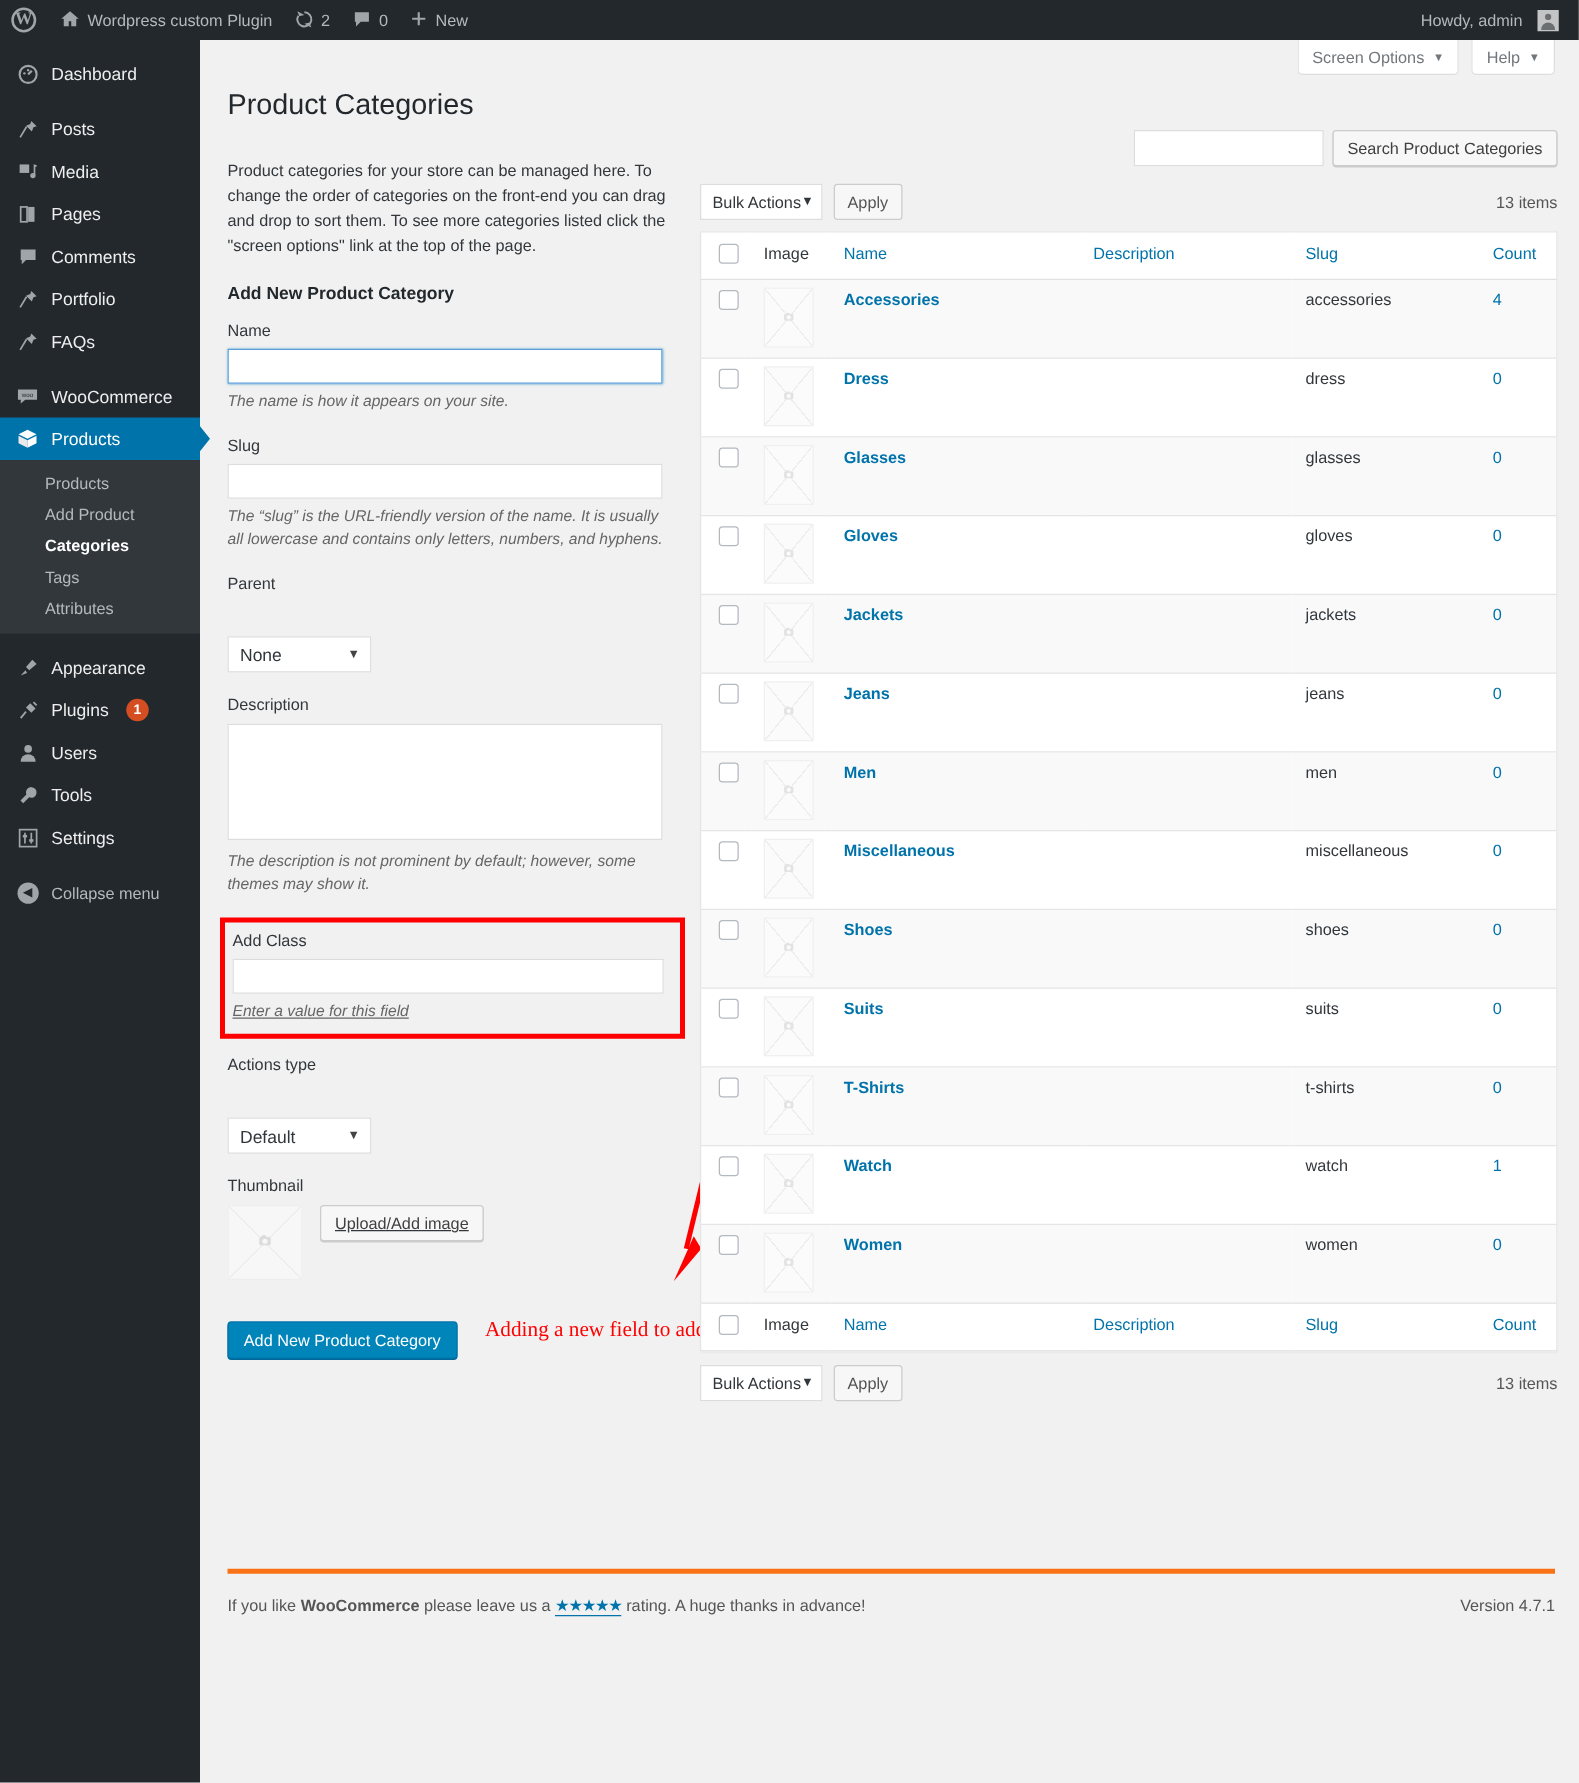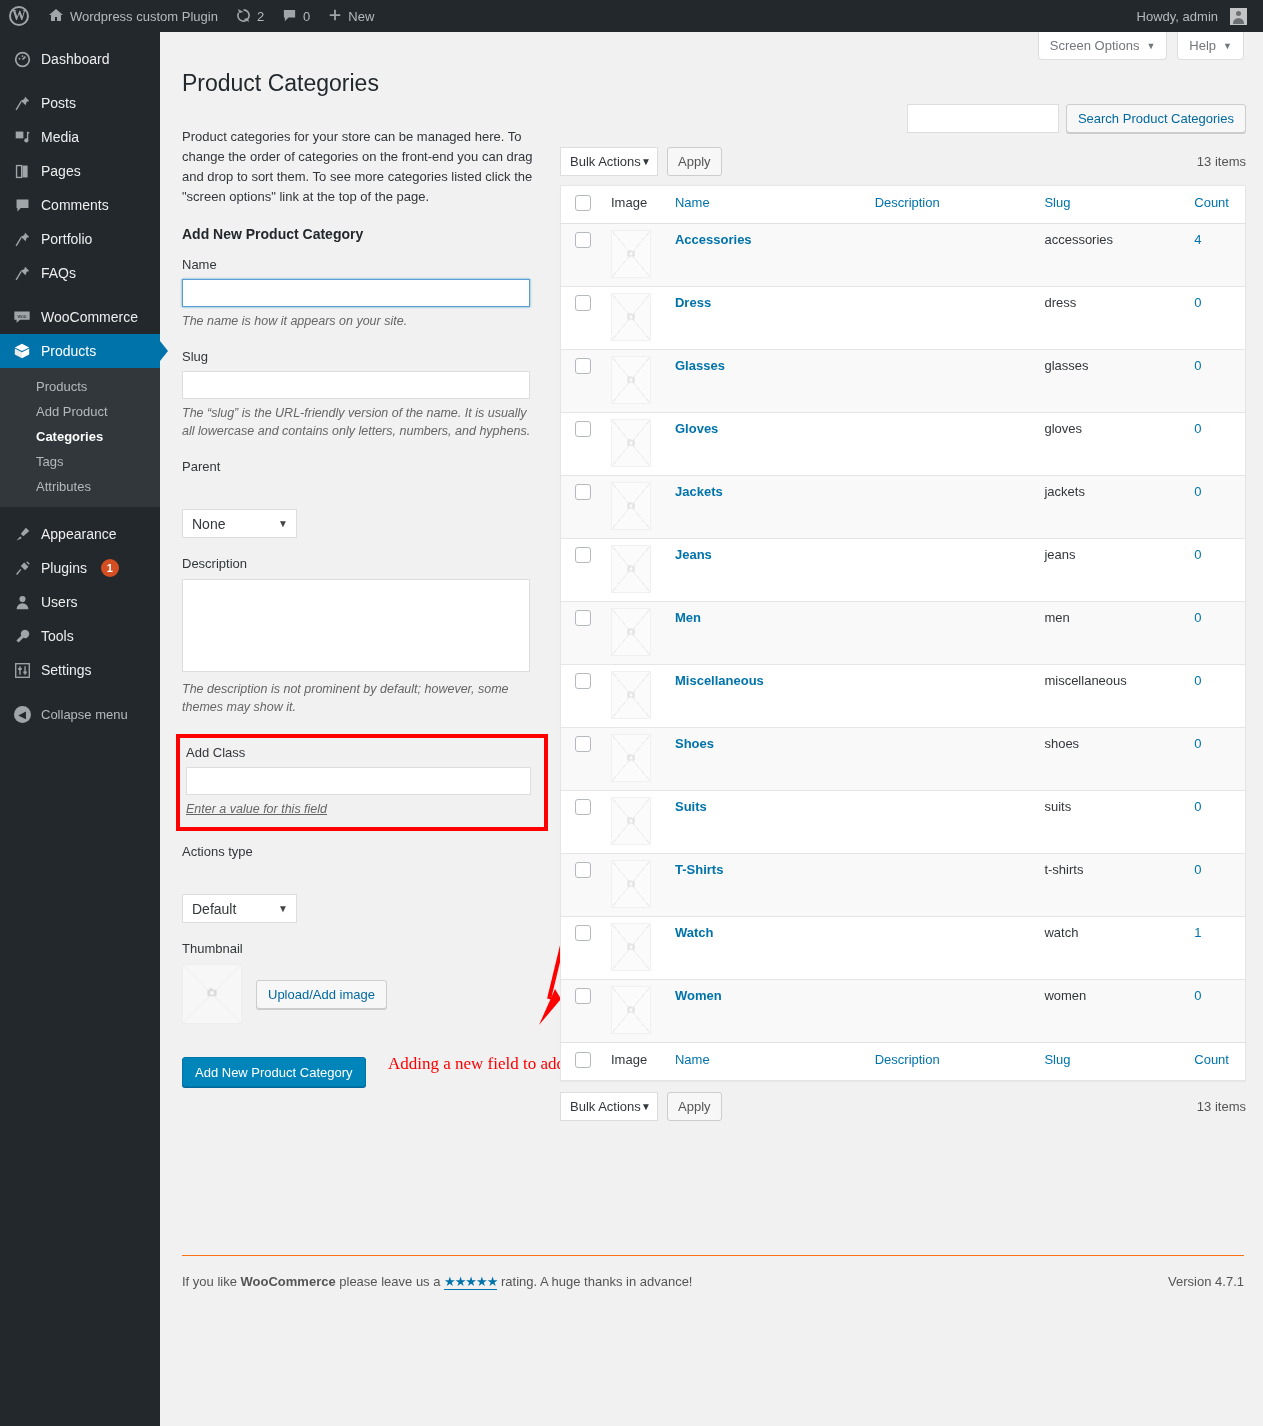--- a/index.html
+++ b/index.html
@@ -184,41 +184,41 @@
   .highlight-box {
     border: 4px solid #fe0000;
     padding: 6px 8px 8px 6px;
     margin: 0 0 12px -6px;
     width: 372px;
   }
   .highlight-box .field { margin-bottom: 0; }
   .highlight-box input[type=text] { width: 345px; }
   .highlight-box .desc { width: 345px; margin-bottom: 0; text-decoration: underline; }
 
-  .thumb-row { display: flex; align-items: center; gap: 14px; margin-top: 6px; }
+  .thumb-row { display: flex; align-items: flex-start; gap: 14px; margin-top: 6px; text-decoration: underline; }
   .thumb-ph {
     width: 60px; height: 60px;
     background: #f7f7f7; border: 1px solid #eee;
     position: relative;
   }
   .thumb-ph .cross, .img-ph .cross {
     position: absolute; inset: 0;
     background:
       linear-gradient(to bottom right, transparent calc(50% - .5px), #ededed calc(50% - .5px), #ededed calc(50% + .5px), transparent calc(50% + .5px)),
       linear-gradient(to bottom left, transparent calc(50% - .5px), #ededed calc(50% - .5px), #ededed calc(50% + .5px), transparent calc(50% + .5px));
   }
   .ph-cam {
     position: absolute; left: 50%; top: 50%;
     transform: translate(-50%,-50%);
     color: #dcdcdc;
   }
   .btn-secondary {
     height: 29px; padding: 0 11px;
     background: #f7f7f7; border: 1px solid #ccc;
-    border-radius: 3px; color: #0369a1; font-size: 13px;
+    border-radius: 3px; color: #404040; font-size: 13px;
     display: inline-flex; align-items: center;
     box-shadow: 0 1px 0 #ccc;
   }
   .btn-primary {
     height: 30px; padding: 0 12px;
     background: #0085ba; border: 1px solid #0073aa;
     border-radius: 3px; color: #fff; font-size: 13px;
     display: inline-flex; align-items: center;
     box-shadow: 0 1px 0 #006799;
     margin-top: 16px;
@@ -309,21 +309,21 @@
   }
   .cat-name { color: #0073aa; font-weight: bold; font-size: 13px; }
   .cat-slug { color: #32373c; font-size: 13px; }
   .cat-count { color: #0073aa; font-size: 13px; }
   .row-pad { height: 26px; }
 
   
   #footer {
     position: absolute; left: 182px; top: 1255px;
     width: 1062px;
-    border-top: 1px solid #f97316;
+    border-top: 4px solid #f97316;
     padding-top: 18px;
     display: flex; justify-content: space-between;
     font-size: 13px; color: #555; font-style: normal;
   }
   #footer .wcname { font-weight: bold; }
   .stars { color: #0073aa; letter-spacing: -1px; border-bottom: 1px solid #0073aa; }
   .ftr-right { color: #555; }
 </style>
 </head>
 <body>

